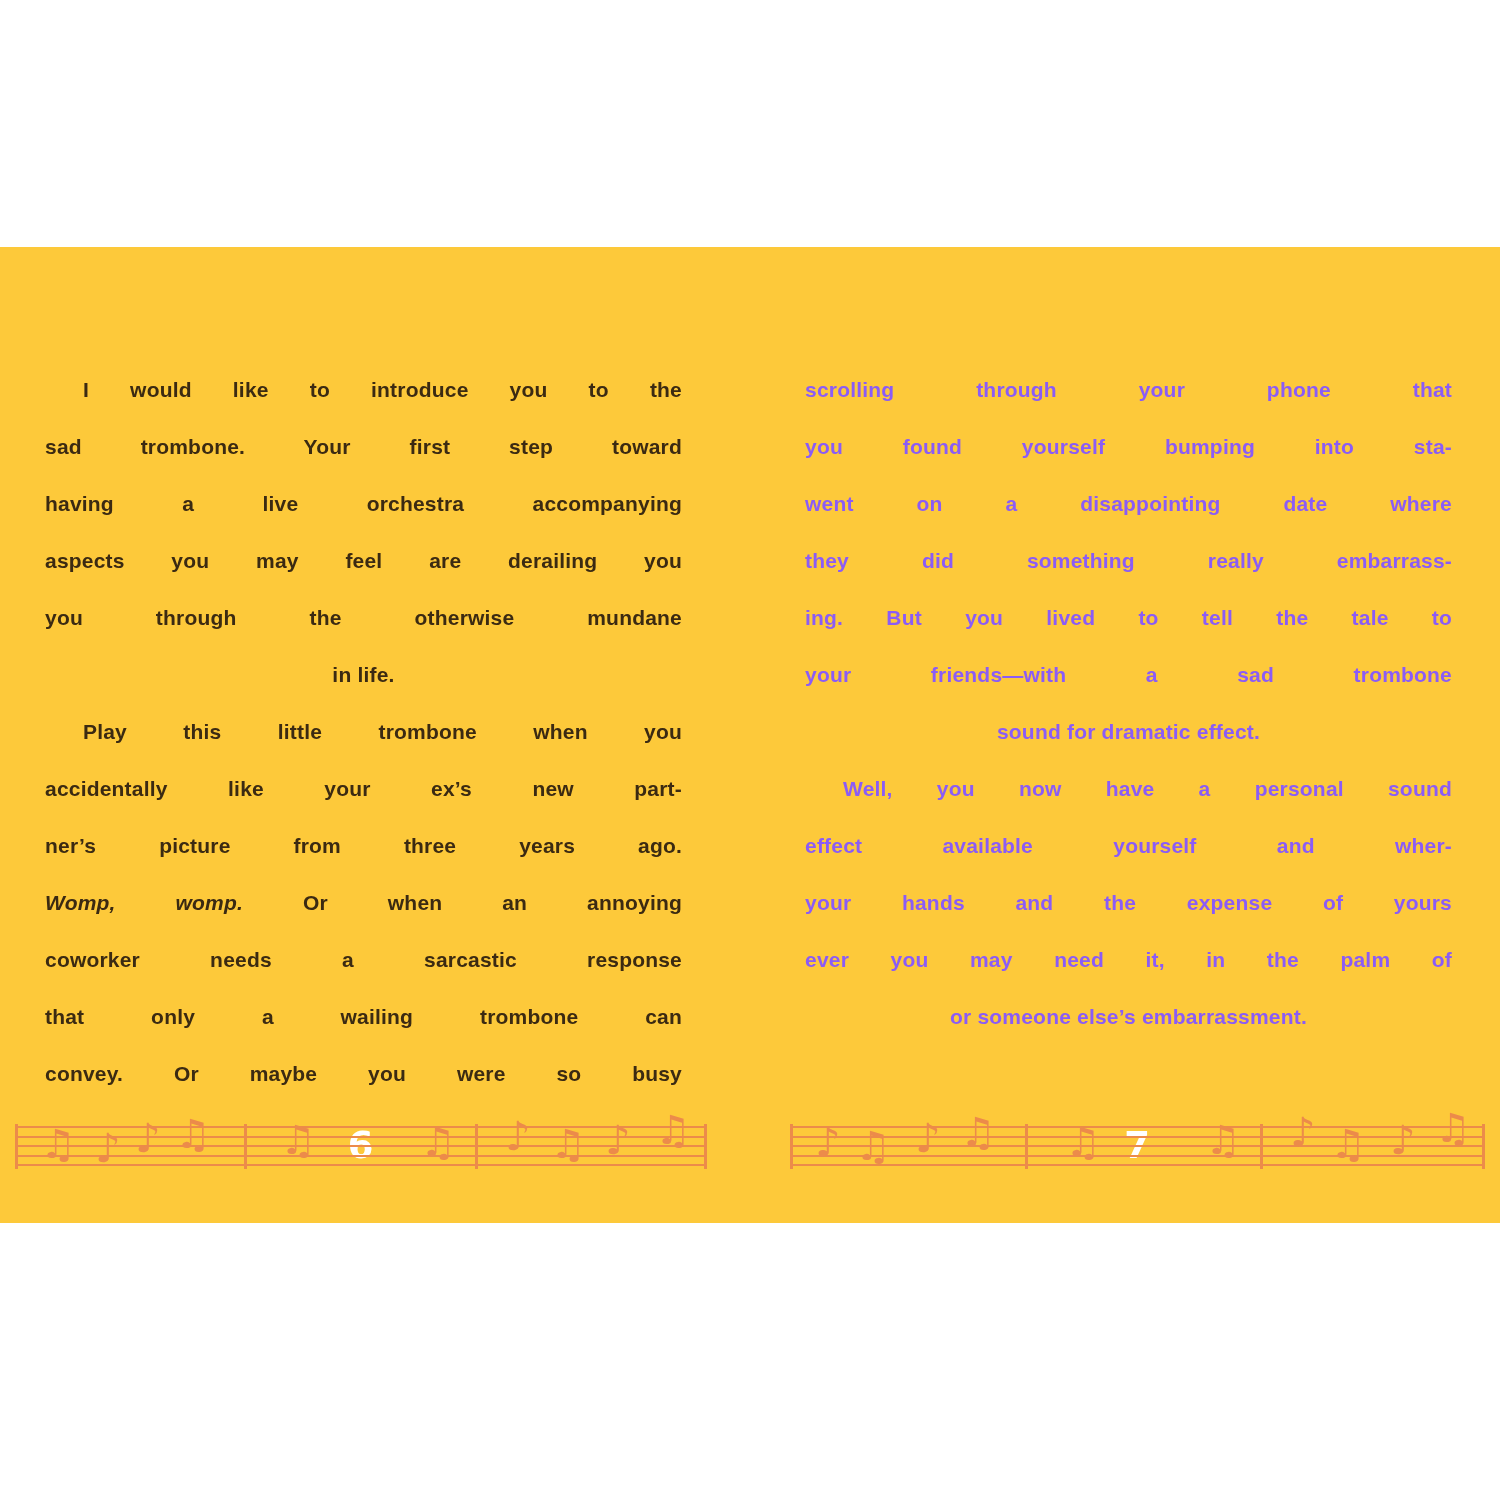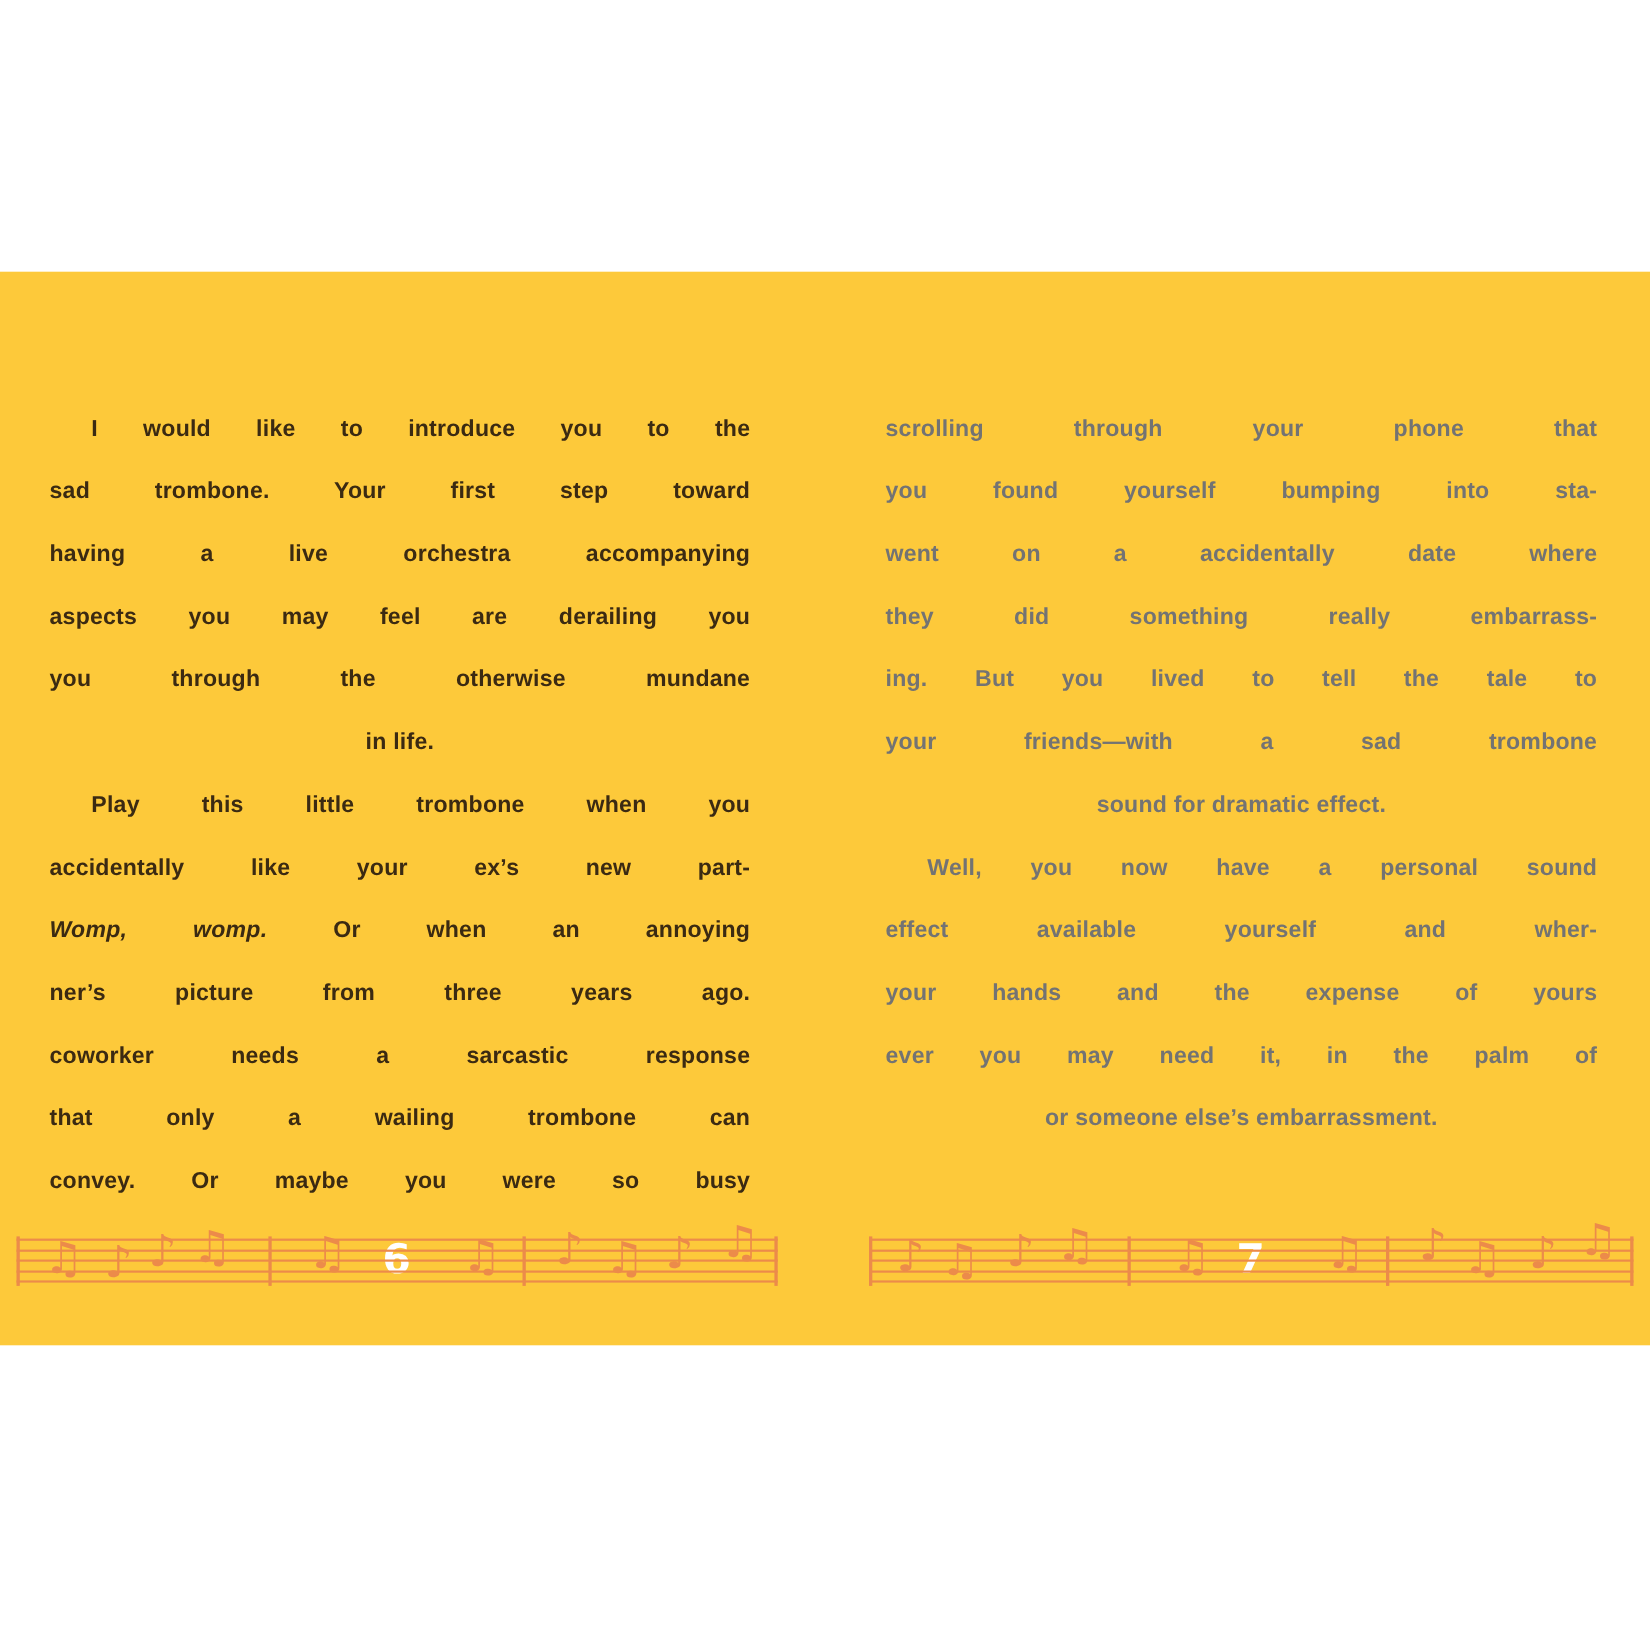--- a/index.html
+++ b/index.html
@@ -54,30 +54,30 @@
 
   <div class="col col-left" id="left-col" style="color: rgb(59, 42, 18);">
       <div class="line j ind"><span>I would like to introduce you to the</span></div>
       <div class="line j"><span>sad trombone. Your first step toward</span></div>
       <div class="line j"><span>having a live orchestra accompanying</span></div>
       <div class="line j"><span>aspects you may feel are derailing you</span></div>
       <div class="line j"><span>you through the otherwise mundane</span></div>
       <div class="line"><span>in life.</span></div>
       <div class="line j ind"><span>Play this little trombone when you</span></div>
       <div class="line j"><span>accidentally like your ex’s new part-</span></div>
+      <div class="line j"><span>ner’s picture from three years ago.</span></div>
       <div class="line j"><span class="it">Womp, womp.</span><span> Or when an annoying</span></div>
-      <div class="line j"><span>ner’s picture from three years ago.</span></div>
       <div class="line j"><span>coworker needs a sarcastic response</span></div>
       <div class="line j"><span>that only a wailing trombone can</span></div>
       <div class="line j"><span>convey. Or maybe you were so busy</span></div>
     </div>
-  <div class="col col-right" id="right-col" style="color: #737373;">
+  <div class="col col-right" id="right-col" style="color: #8b5cf6;">
       <div class="line j"><span>scrolling through your phone that</span></div>
       <div class="line j"><span>you found yourself bumping into sta-</span></div>
-      <div class="line j"><span>went on a accidentally date where</span></div>
+      <div class="line j"><span>went on a disappointing date where</span></div>
       <div class="line j"><span>they did something really embarrass-</span></div>
       <div class="line j"><span>ing. But you lived to tell the tale to</span></div>
       <div class="line j"><span>your friends—with a sad trombone</span></div>
       <div class="line"><span>sound for dramatic effect.</span></div>
       <div class="line j ind"><span>Well, you now have a personal sound</span></div>
       <div class="line j"><span>effect available yourself and wher-</span></div>
       <div class="line j"><span>your hands and the expense of yours</span></div>
       <div class="line j"><span>ever you may need it, in the palm of</span></div>
       <div class="line"><span>or someone else’s embarrassment.</span></div>
     </div>

